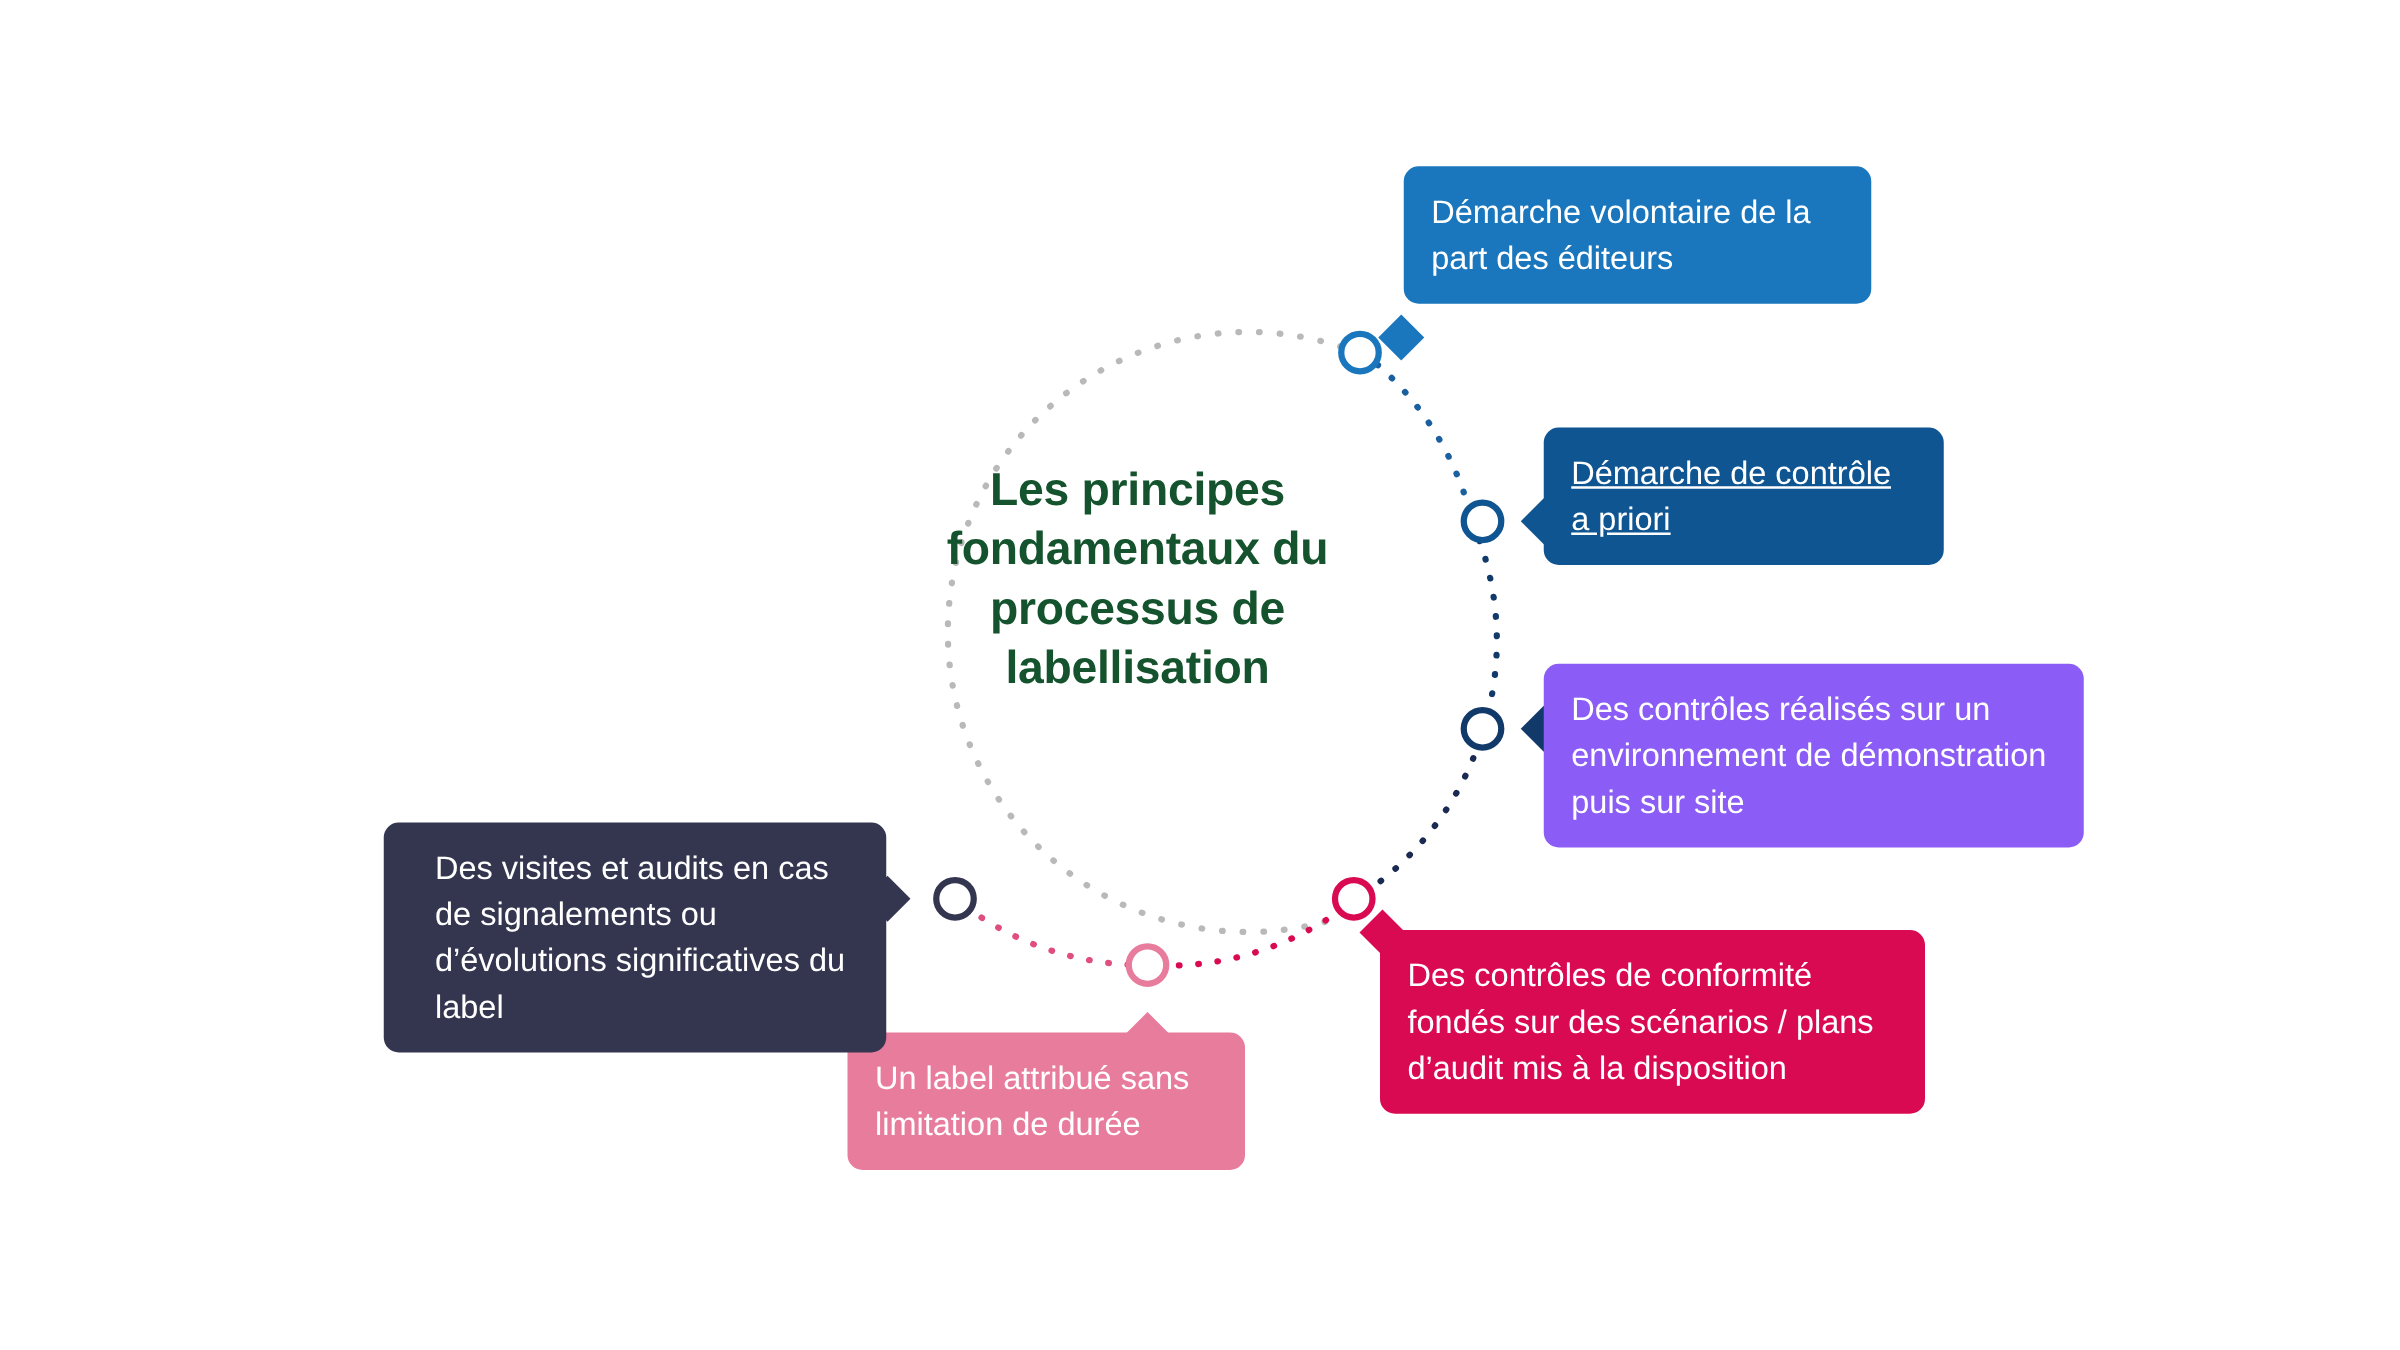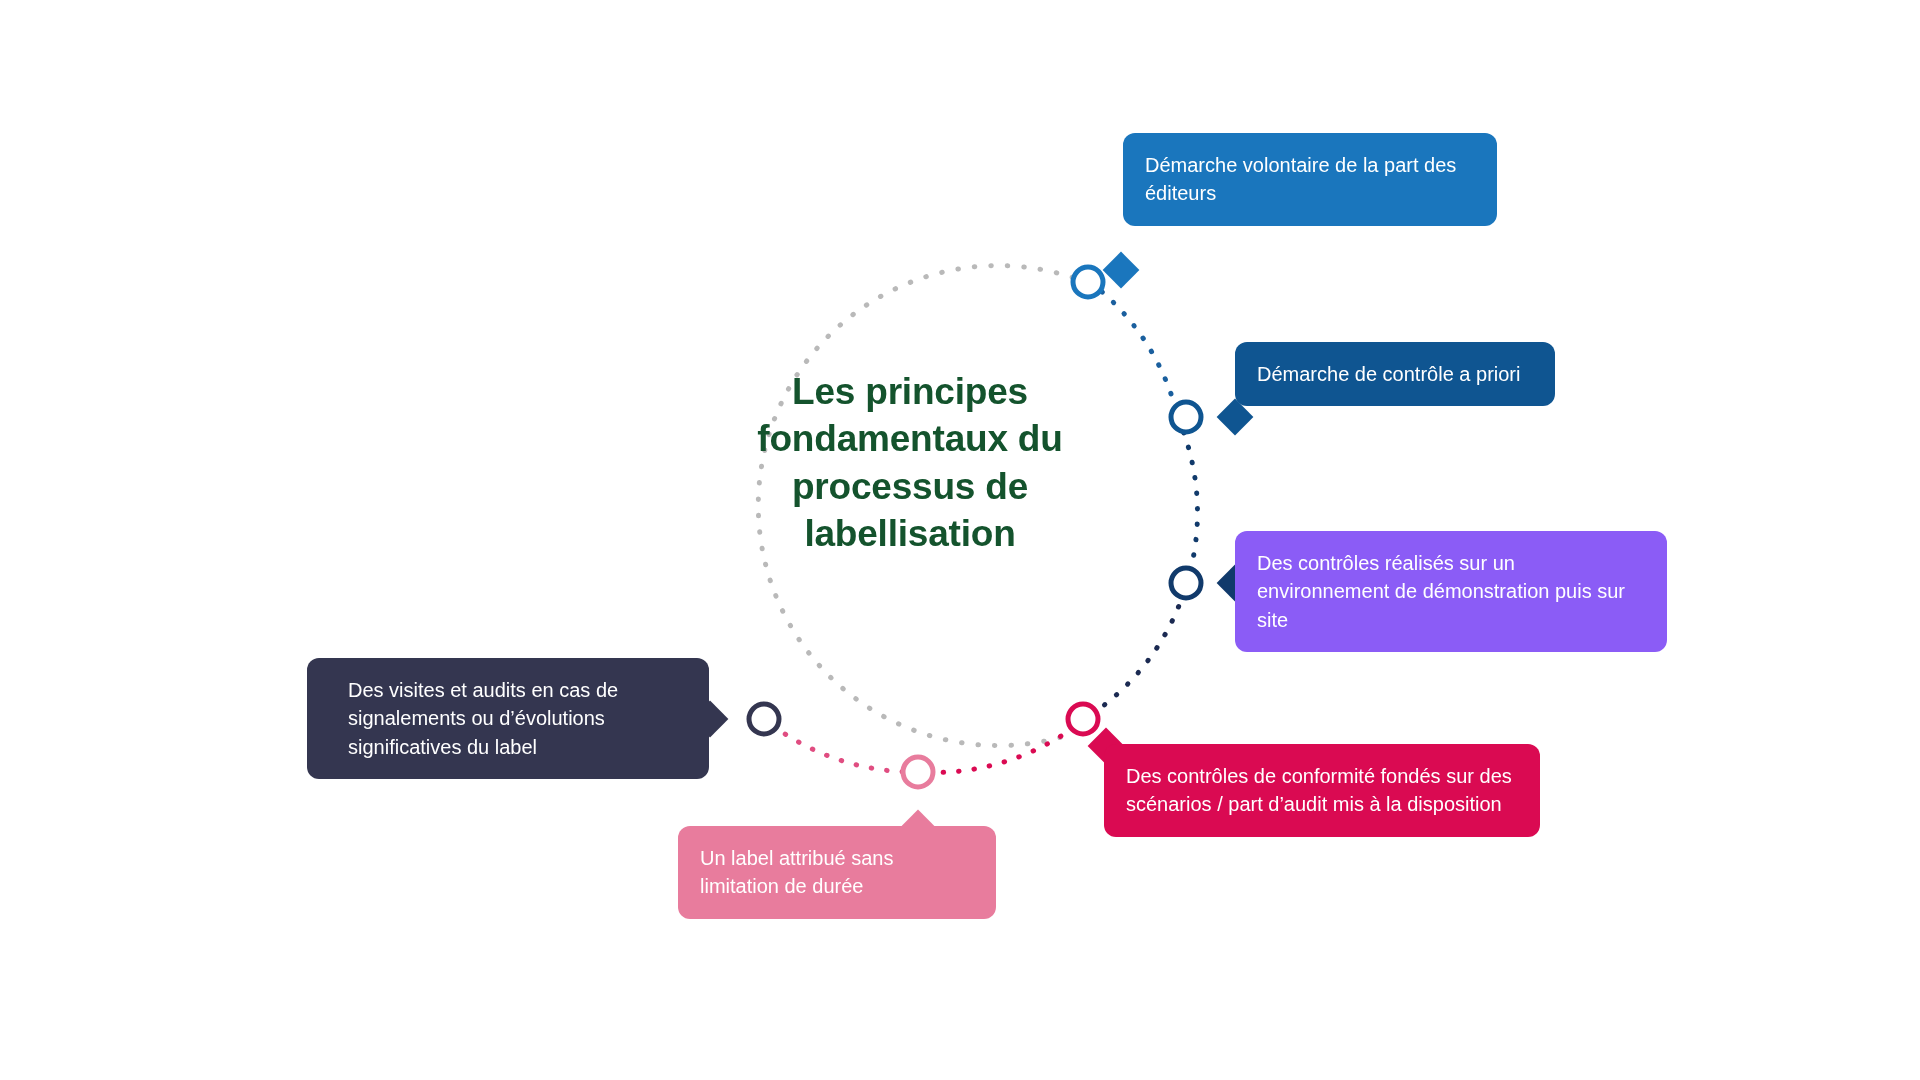--- a/index.html
+++ b/index.html
@@ -42,40 +42,40 @@
     color: #14532d;
     letter-spacing: -0.2px;
   }
 
   
   .bubble {
     position: absolute;
     box-sizing: border-box;
     border-radius: 12px;
     color: #ffffff;
-    font-size: 20px;
+    font-size: 26px;
     line-height: 1.42;
     padding: 18px 22px 18px 22px;
     font-weight: 400;
   }
   .bubble .txt {
     display: block;
     white-space: pre-line;
   }
 
   
   .tail {
     position: absolute;
     width: 26px;
     height: 26px;
     transform: rotate(45deg);
   }
 
   #bubble-1 { left: 1123px; top: 133px; width: 374px; }
-  #bubble-2 { left: 1235px; top: 342px; width: 320px; }
+  #bubble-2 { left: 1235px; top: 342px; width: 320px; text-decoration: underline; }
   #bubble-3 { left: 1235px; top: 531px; width: 432px; }
   #bubble-4 { left: 1104px; top: 744px; width: 436px; }
   #bubble-5 { left: 678px; top: 826px; width: 318px; }
   #bubble-6 { left: 307px; top: 658px; width: 402px; padding-left: 41px; }
 </style>
 </head>
 <body>
 
 <div id="stage">
 
@@ -114,21 +114,21 @@
     <span class="txt">Démarche de contrôle a priori</span>
   </div>
 
   <div class="tail" style="left:1222px; top:570px; background:#113a6b;"></div>
   <div class="bubble" id="bubble-3" style="background:#8b5cf6;">
     <span class="txt">Des contrôles réalisés sur un environnement de démonstration puis sur site</span>
   </div>
 
   <div class="tail" style="left:1093px; top:733px; background:#da0a52;"></div>
   <div class="bubble" id="bubble-4" style="background:#da0a52;">
-    <span class="txt">Des contrôles de conformité fondés sur des scénarios / part d’audit mis à la disposition</span>
+    <span class="txt">Des contrôles de conformité fondés sur des scénarios / plans d’audit mis à la disposition</span>
   </div>
 
   <div class="tail" style="left:905px; top:815px; background:#e87c9d;"></div>
   <div class="bubble" id="bubble-5" style="background:#e87c9d;">
     <span class="txt">Un label attribué sans limitation de durée</span>
   </div>
 
   <div class="tail" style="left:697px; top:706px; background:#343650;"></div>
   <div class="bubble" id="bubble-6" style="background:#343650;">
     <span class="txt">Des visites et audits en cas de signalements ou d’évolutions significatives du label</span>

